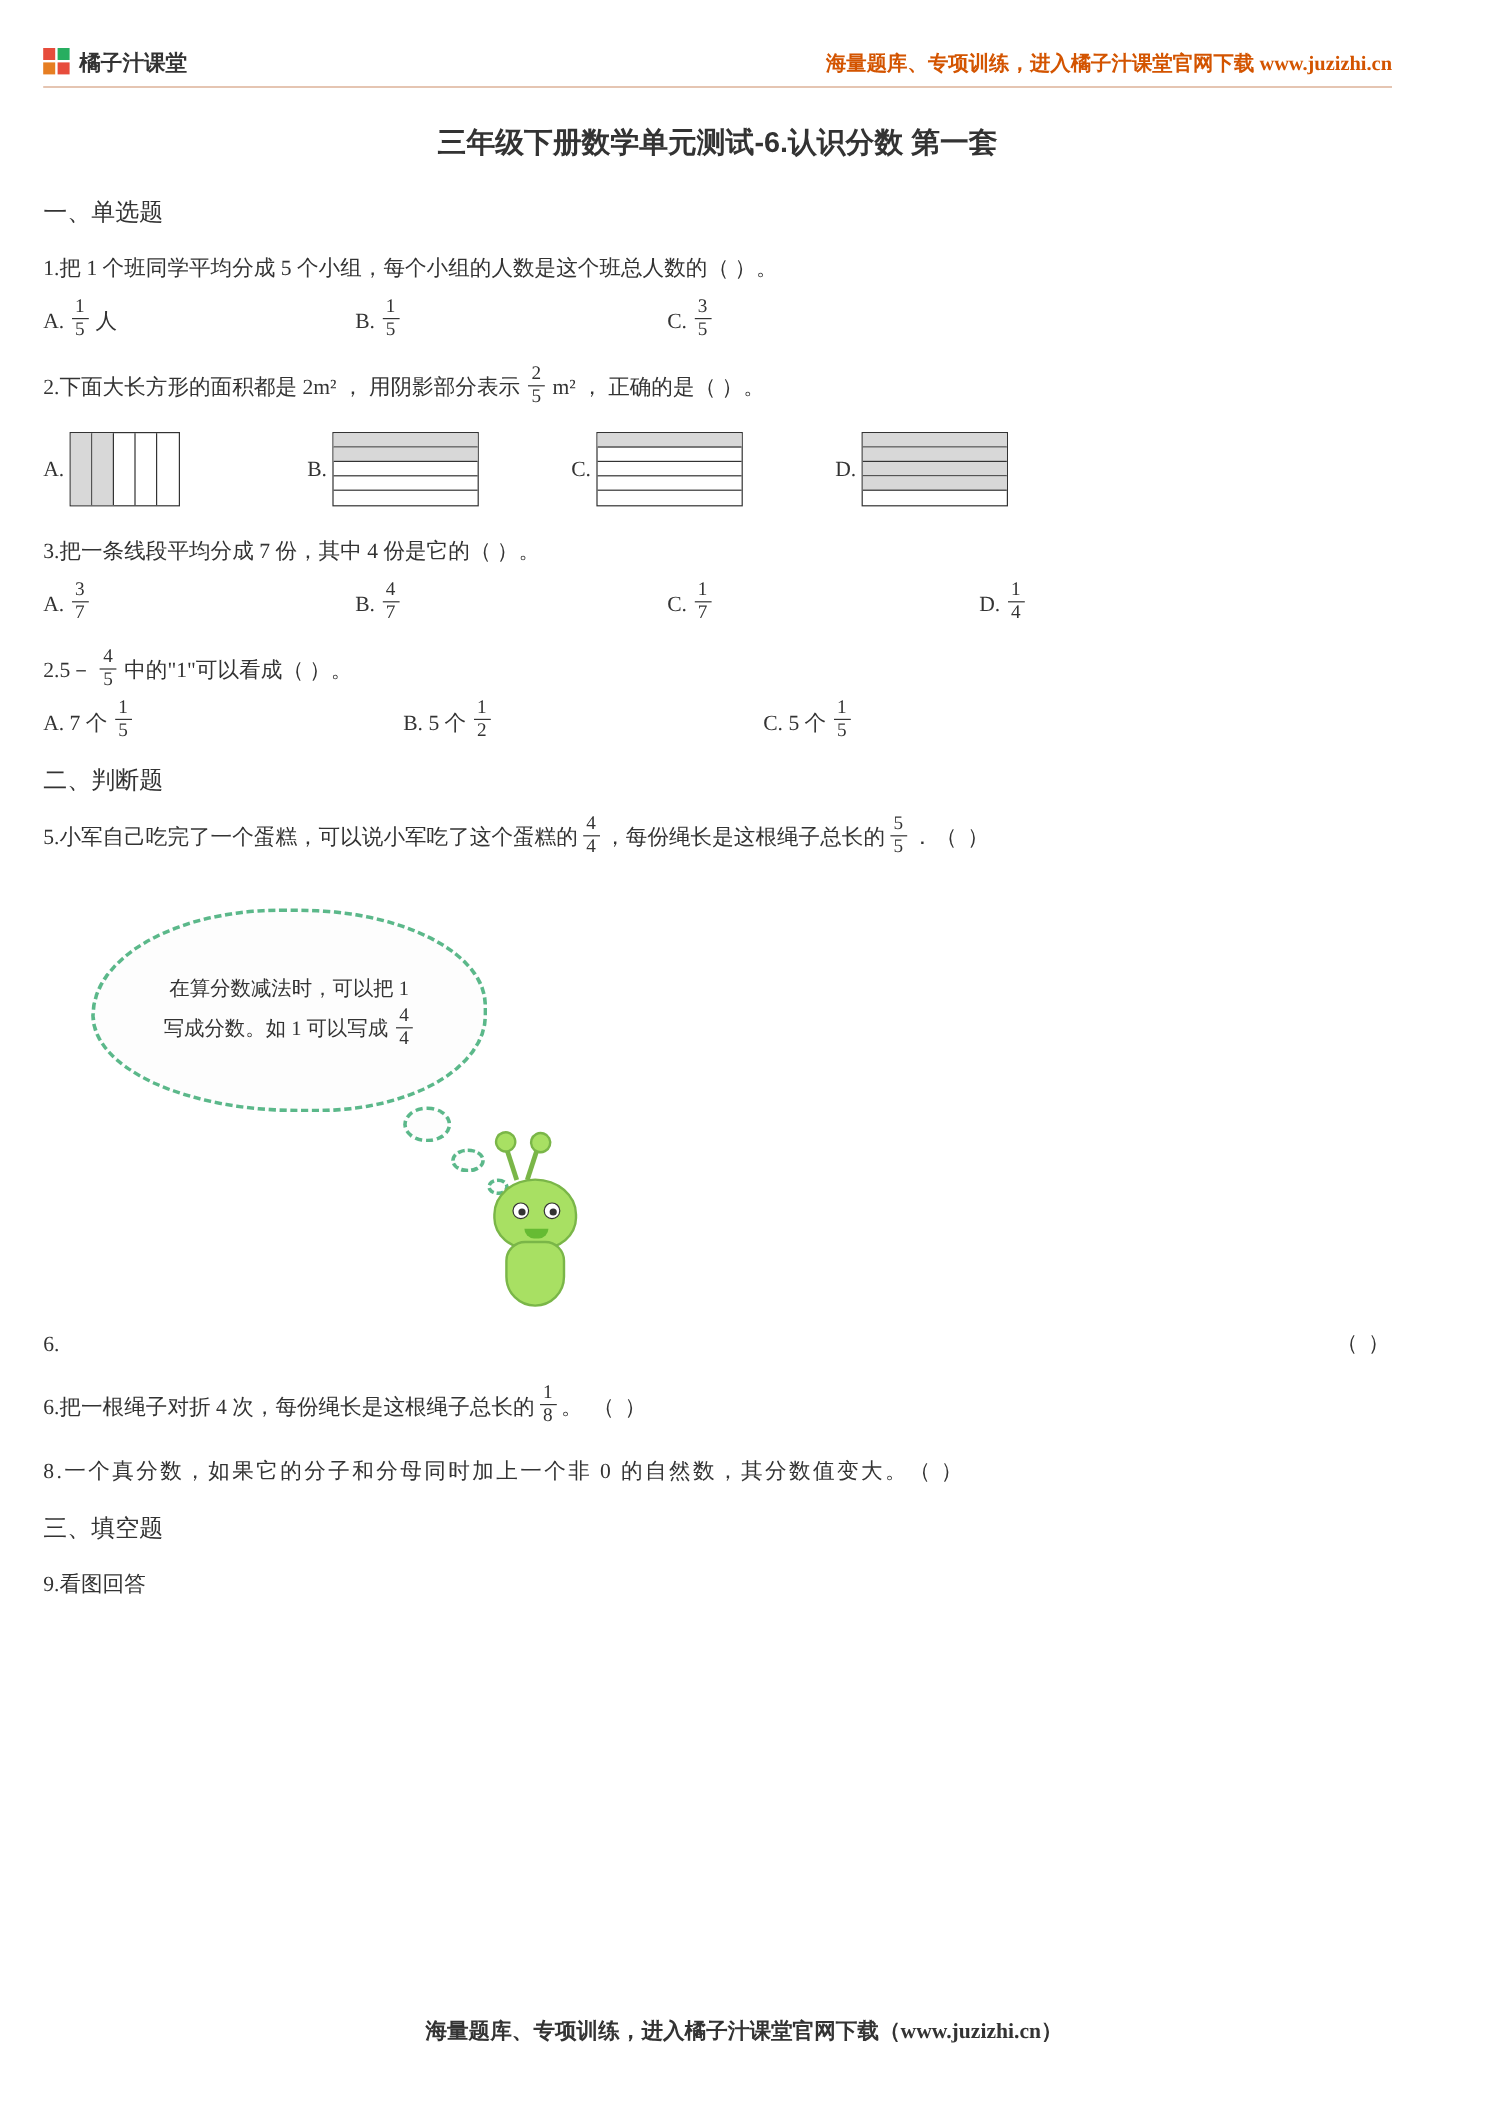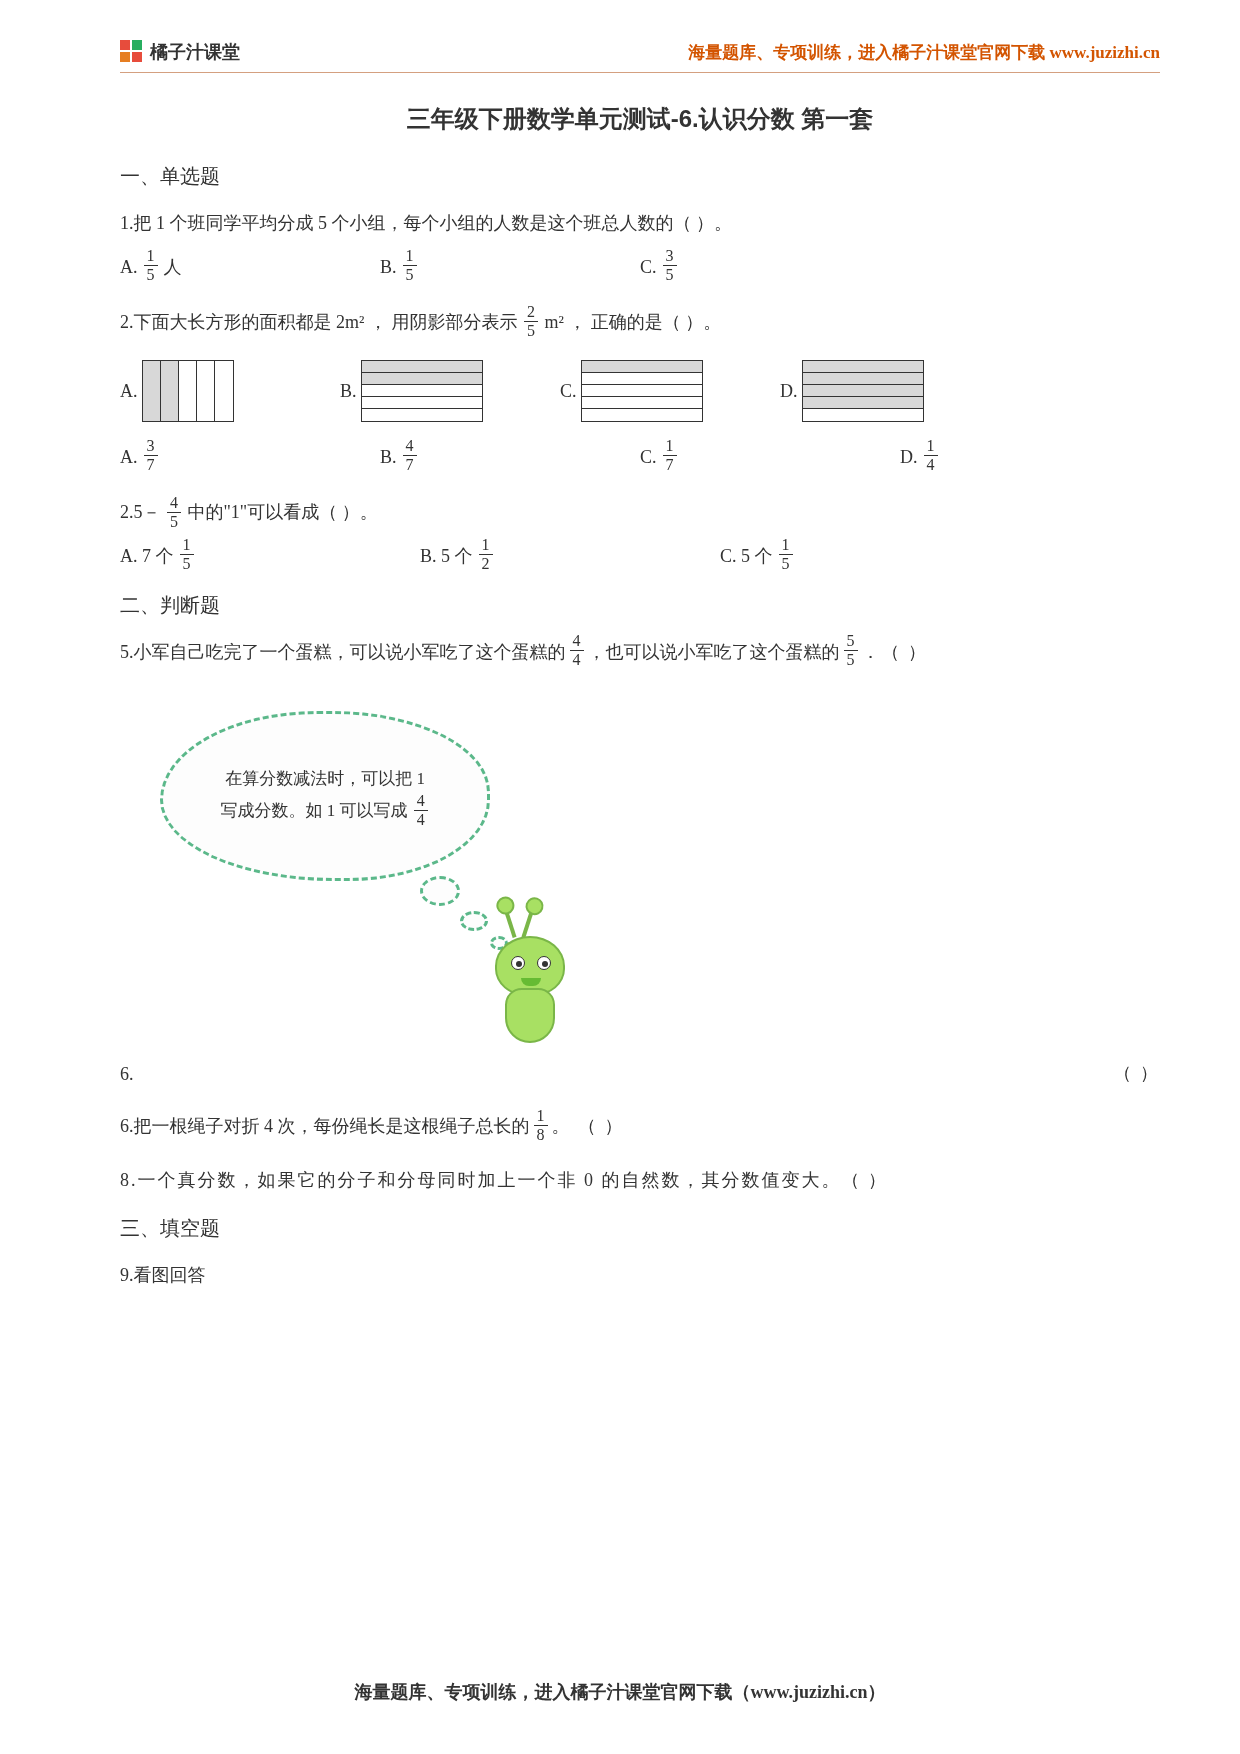--- a/index.html
+++ b/index.html
@@ -5,21 +5,21 @@
   * { box-sizing: border-box; margin: 0; padding: 0; }
   body {
     width: 1240px;
     height: 1754px;
     background: #ffffff;
     font-family: "SimSun", "宋体", serif;
     color: #333;
     position: relative;
   }
   .page {
-    padding: 40px 80px 40px 120px;
+    padding: 40px 80px 40px 36px;
   }
   .header {
     display: flex;
     justify-content: space-between;
     align-items: center;
     padding-bottom: 8px;
     border-bottom: 1px solid #d4a080;
     margin-bottom: 30px;
   }
   .logo-block {
@@ -258,20 +258,21 @@
       <span class="rect-diagram horiz">
         <span class="cell shaded"></span>
           <span class="cell shaded"></span>
           <span class="cell shaded"></span>
           <span class="cell shaded"></span>
           <span class="cell"></span>
       </span>
     </div>
   </div>
 
+  <div class="question">3.把一条线段平均分成 7 份，其中 4 份是它的（     ）。</div>
   <div class="options">
     <div class="opt w1">
       <span>A.</span>
       <span class="frac">
           <span class="num">3</span>
           <span class="den">7</span>
         </span>
     </div>
     <div class="opt w2">
       <span>B.</span>
@@ -329,21 +330,21 @@
   </div>
 
   <div class="section-heading">二、判断题</div>
 
   <div class="q5">
     <span>5.小军自己吃完了一个蛋糕，可以说小军吃了这个蛋糕的 </span>
     <span class="frac">
         <span class="num">4</span>
         <span class="den">4</span>
       </span>
-    <span>，也可以说小军吃了这个蛋糕的 </span>
+    <span>，每份绳长是这根绳子总长的 </span>
     <span class="frac">
         <span class="num">5</span>
         <span class="den">5</span>
       </span>
     <span class="paren">．（   ）</span>
   </div>
 
   <div class="q6-block">
     <div class="cloud">
       <div>在算分数减法时，可以把 1</div>

